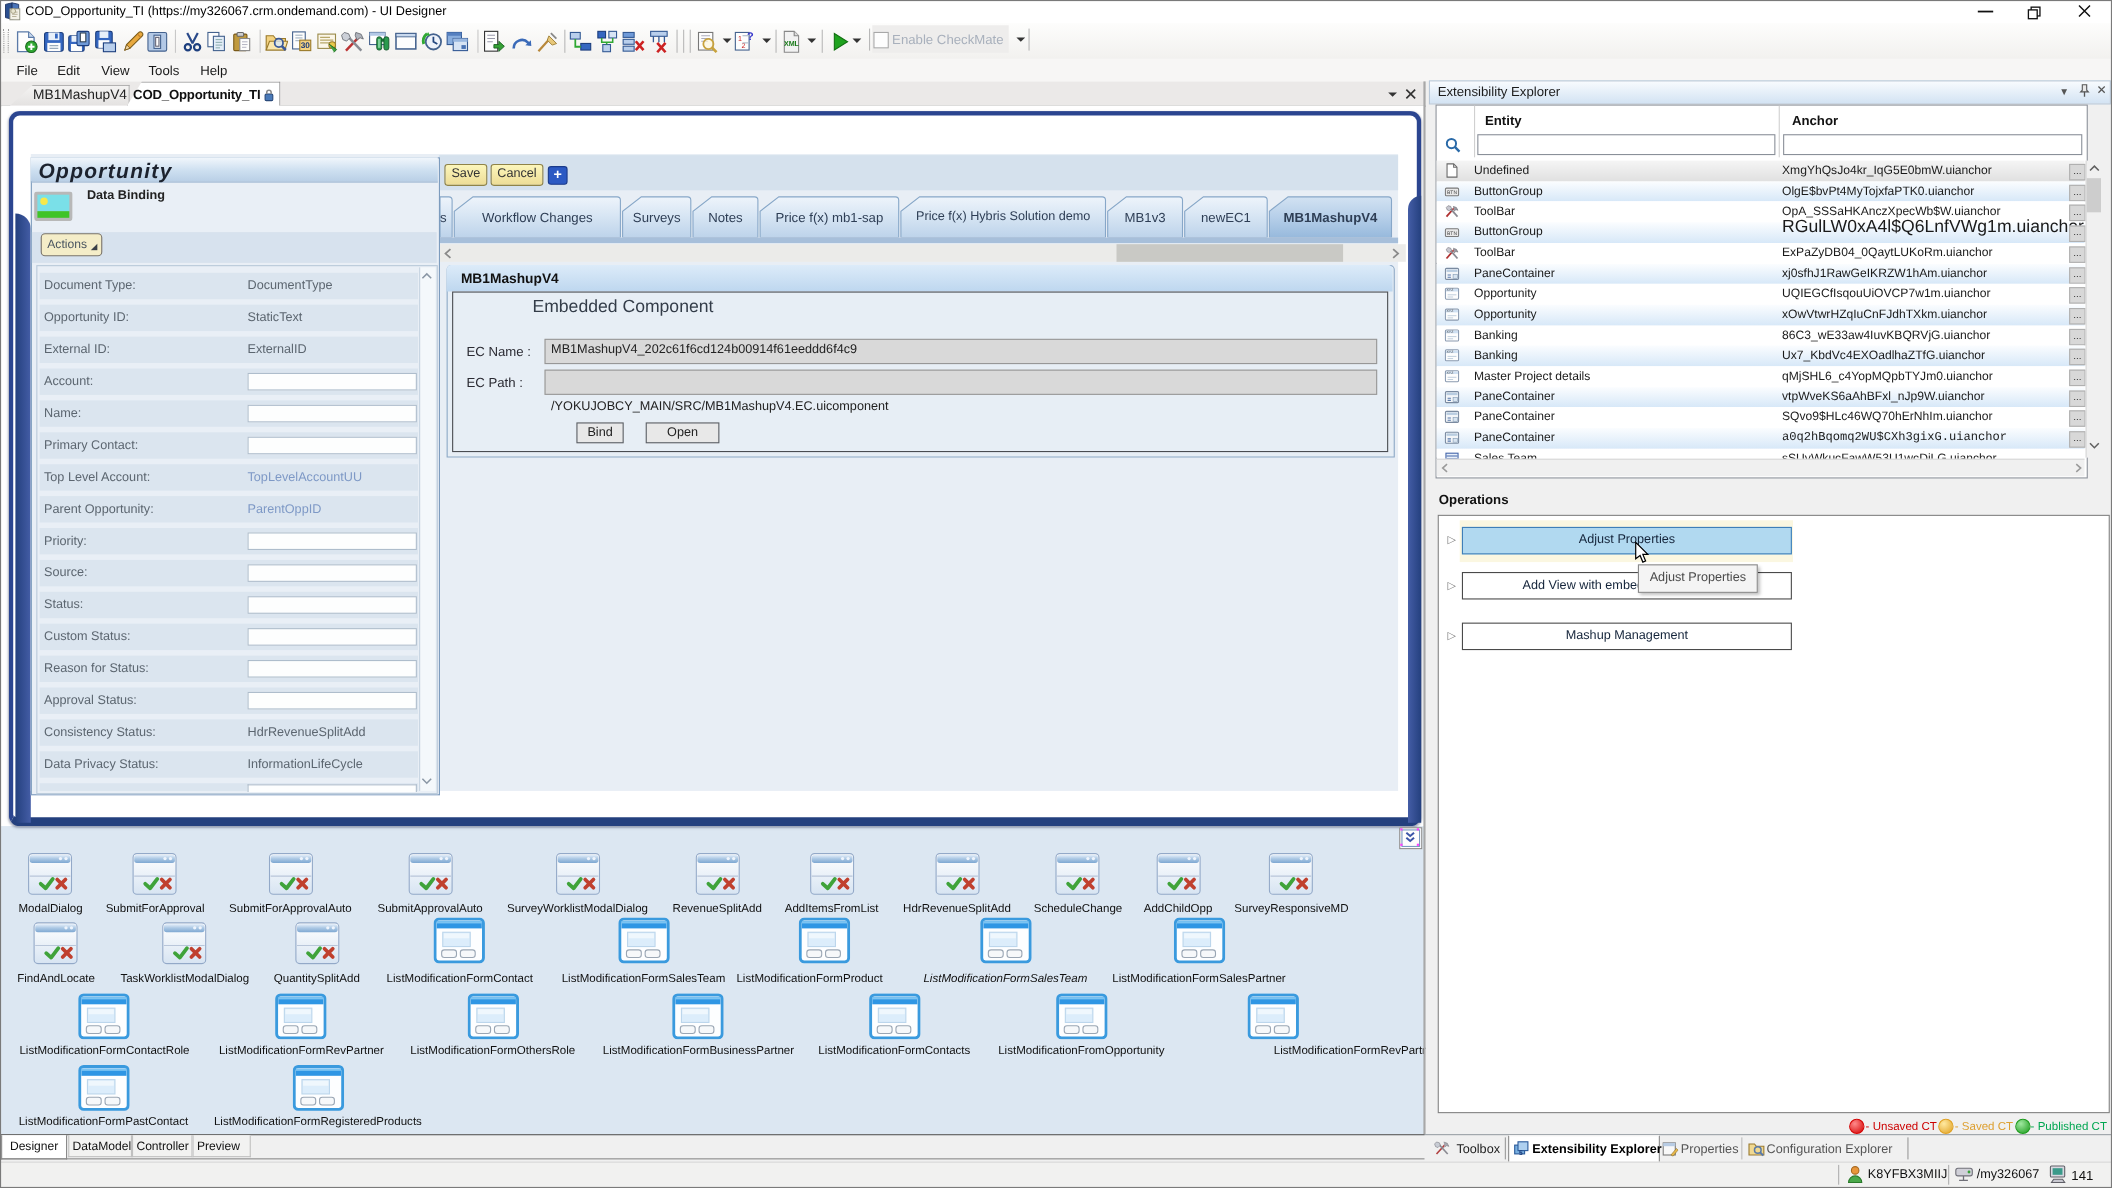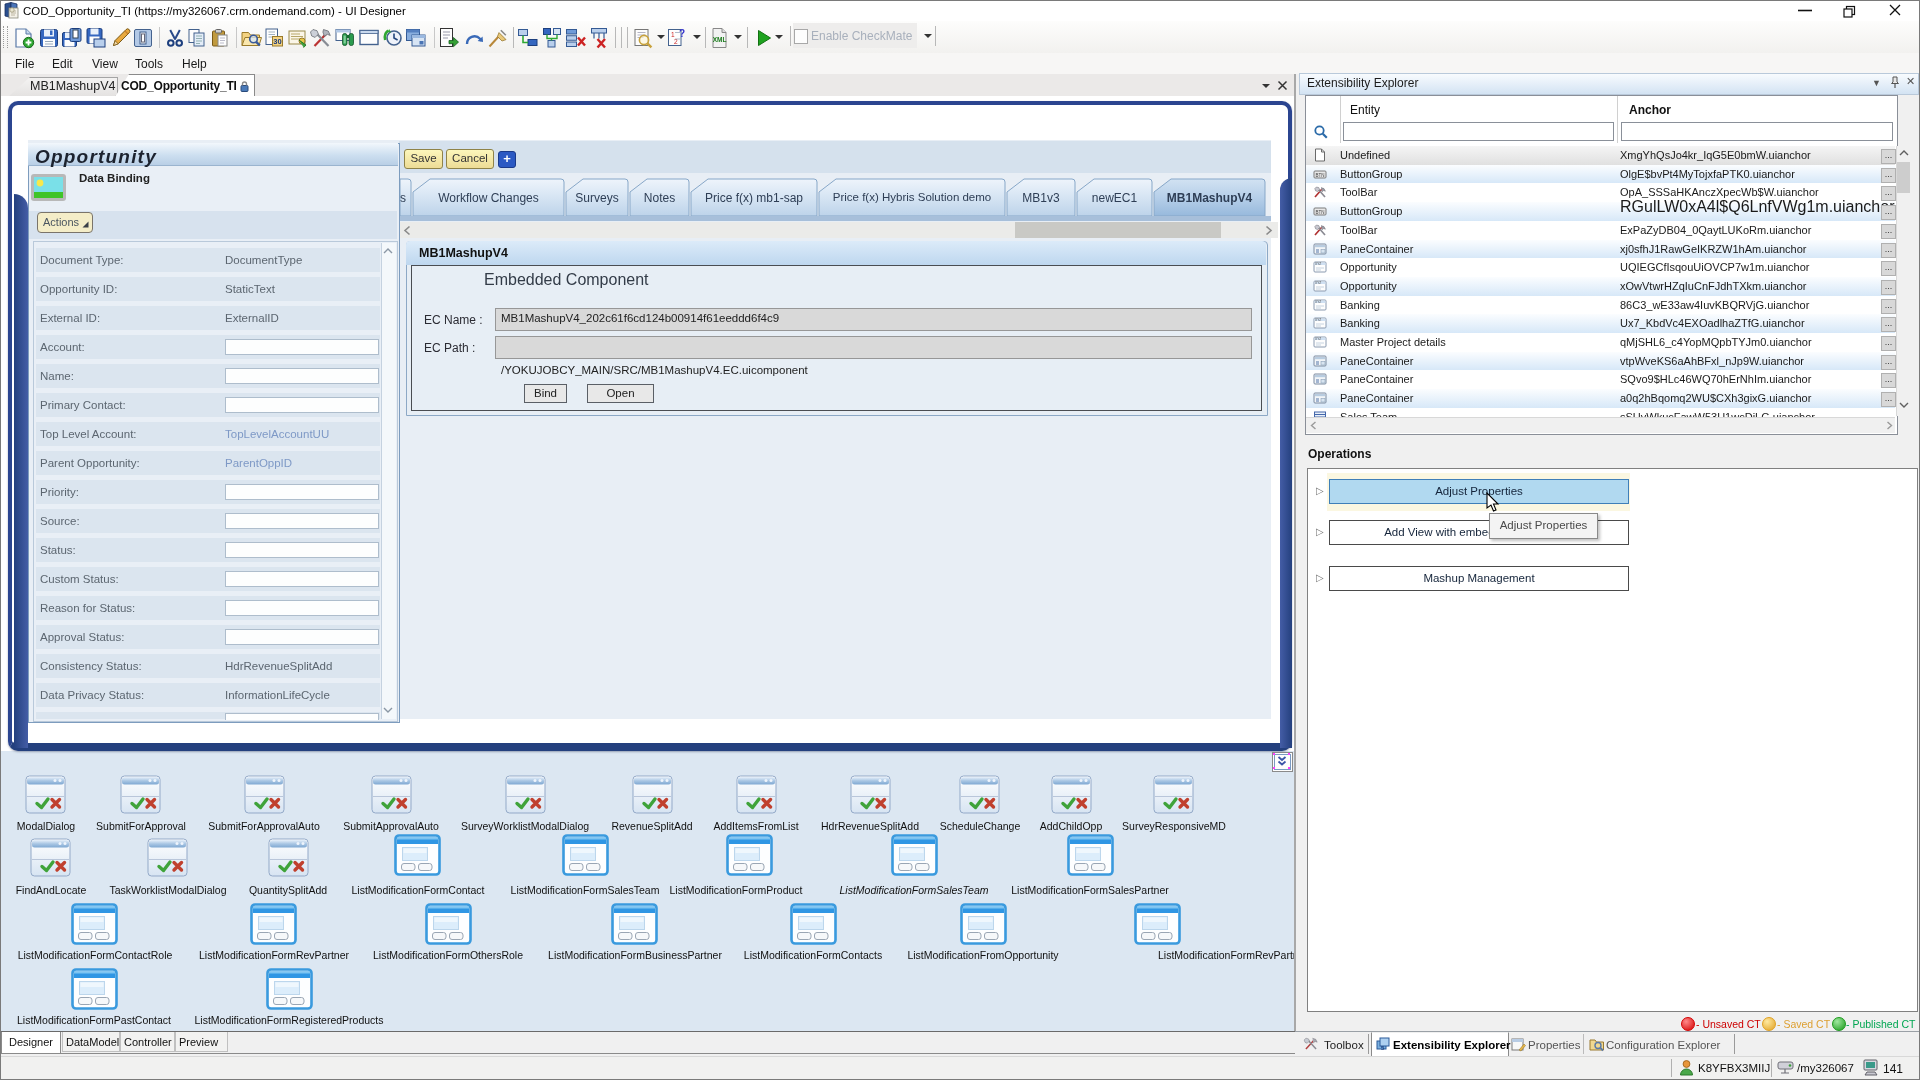--- a/index.html
+++ b/index.html
@@ -566,21 +566,21 @@
 <div style="position:absolute;left:1307px;top:76px;font-size:12px;color:#1c1c1c;">Extensibility Explorer</div>
 <div style="position:absolute;left:1872px;top:78px;font-size:9px;color:#555;">▼</div>
 <svg class="ab" style="left:1889px;top:76px" width="12" height="13">
     <path d="M4 1 h4 v5 l1.5 1.5 h-7 L4 6 z" fill="#e8e8e8" stroke="#555" stroke-width="1"></path>
     <path d="M6 7.5 v4.5" stroke="#555" stroke-width="1.2"></path>
   </svg>
 <div style="position:absolute;left:1906px;top:75px;font-size:11px;color:#555;">✕</div>
 <div style="position:absolute;left:1305px;top:95px;width:591px;height:338px;background:#ffffff;border:1px solid #8a8f98;"></div>
 <div style="position:absolute;left:1340px;top:96px;width:1px;height:47px;background:#d0d0d0;"></div>
 <div style="position:absolute;left:1617px;top:96px;width:1px;height:47px;background:#d0d0d0;"></div>
-<div style="position:absolute;left:1350px;top:103px;font-size:12px;font-weight:normal;color:#111;">Entity</div>
+<div style="position:absolute;left:1350px;top:103px;font-size:12px;font-weight:bold;color:#111;">Entity</div>
 <div style="position:absolute;left:1629px;top:103px;font-size:12px;font-weight:bold;color:#111;">Anchor</div>
 <svg class="ab" style="left:1313px;top:124px" width="16" height="16" viewBox="0 0 16 16">
 <circle cx="6.5" cy="6.5" r="4.2" fill="none" stroke="#2a6aa8" stroke-width="1.8"></circle>
 <path d="M9.8 9.8 l4 4" stroke="#2a6aa8" stroke-width="2.2"></path>
 </svg>
 <div style="position:absolute;left:1343px;top:122px;width:269px;height:17px;background:#fff;border:1px solid #8a9099;"></div>
 <div style="position:absolute;left:1621px;top:122px;width:270px;height:17px;background:#fff;border:1px solid #8a9099;"></div>
 <div style="position:absolute;left:1306px;top:146.0px;width:589px;height:18.7px;background:linear-gradient(#f5f5f5,#e0e0e0);overflow:hidden;"></div>
 <svg style="position:absolute;left:1313px;top:148px" width="14" height="14">
     <use href="#i-page"></use>
@@ -670,21 +670,21 @@
     <use href="#i-pane"></use>
   </svg>
 <div style="position:absolute;left:1340px;top:373.4px;font-size:11px;color:#1a1a1a;">PaneContainer</div>
 <div style="position:absolute;left:1620px;top:373.4px;font-size:11px;color:#1a1a1a;">SQvo9$HLc46WQ70hErNhIm.uianchor</div>
 <div style="position:absolute;left:1881px;top:373.4px;width:13px;height:13px;background:#d8d8d8;border:1px solid #b0b0b0;font-size:9px;color:#333;text-align:center;line-height:10px;">...</div>
 <div style="position:absolute;left:1306px;top:389.1px;width:589px;height:18.7px;background:linear-gradient(#fbfdff,#d7e8f8);overflow:hidden;"></div>
 <svg style="position:absolute;left:1313px;top:391px" width="14" height="14">
     <use href="#i-pane"></use>
   </svg>
 <div style="position:absolute;left:1340px;top:392.1px;font-size:11px;color:#1a1a1a;">PaneContainer</div>
-<div style="position:absolute;left:1620px;top:392.1px;font-size:11px;color:#1a1a1a;">a0q2hBqomq2WU$CXh3gixG.uianchor</div>
+<div style="position:absolute;left:1620px;top:392.1px;font-size:11px;color:#1a1a1a;font-family:Liberation Mono, monospace;">a0q2hBqomq2WU$CXh3gixG.uianchor</div>
 <div style="position:absolute;left:1881px;top:392.1px;width:13px;height:13px;background:#d8d8d8;border:1px solid #b0b0b0;font-size:9px;color:#333;text-align:center;line-height:10px;">...</div>
 <div style="position:absolute;left:1306px;top:407.8px;width:589px;height:8.2px;background:#ffffff;overflow:hidden;"></div>
 <svg style="position:absolute;left:1313px;top:410px" width="14" height="14">
     <use href="#i-list"></use>
   </svg>
 <div style="position:absolute;left:1340px;top:410.8px;font-size:11px;color:#1a1a1a;">Sales Team</div>
 <div style="position:absolute;left:1620px;top:410.8px;font-size:11px;color:#1a1a1a;">sSUyWkucFawW53U1wcDiLG.uianchor</div>
 <div style="position:absolute;left:1896px;top:146px;width:15px;height:270px;background:#f0f0f0;border-left:1px solid #d8d8d8;"></div>
 <svg class="ab" style="left:1899px;top:149px" width="10" height="8">
     <path d="M1 6 l4 -4 l4 4" stroke="#606060" stroke-width="1.4" fill="none"></path>

